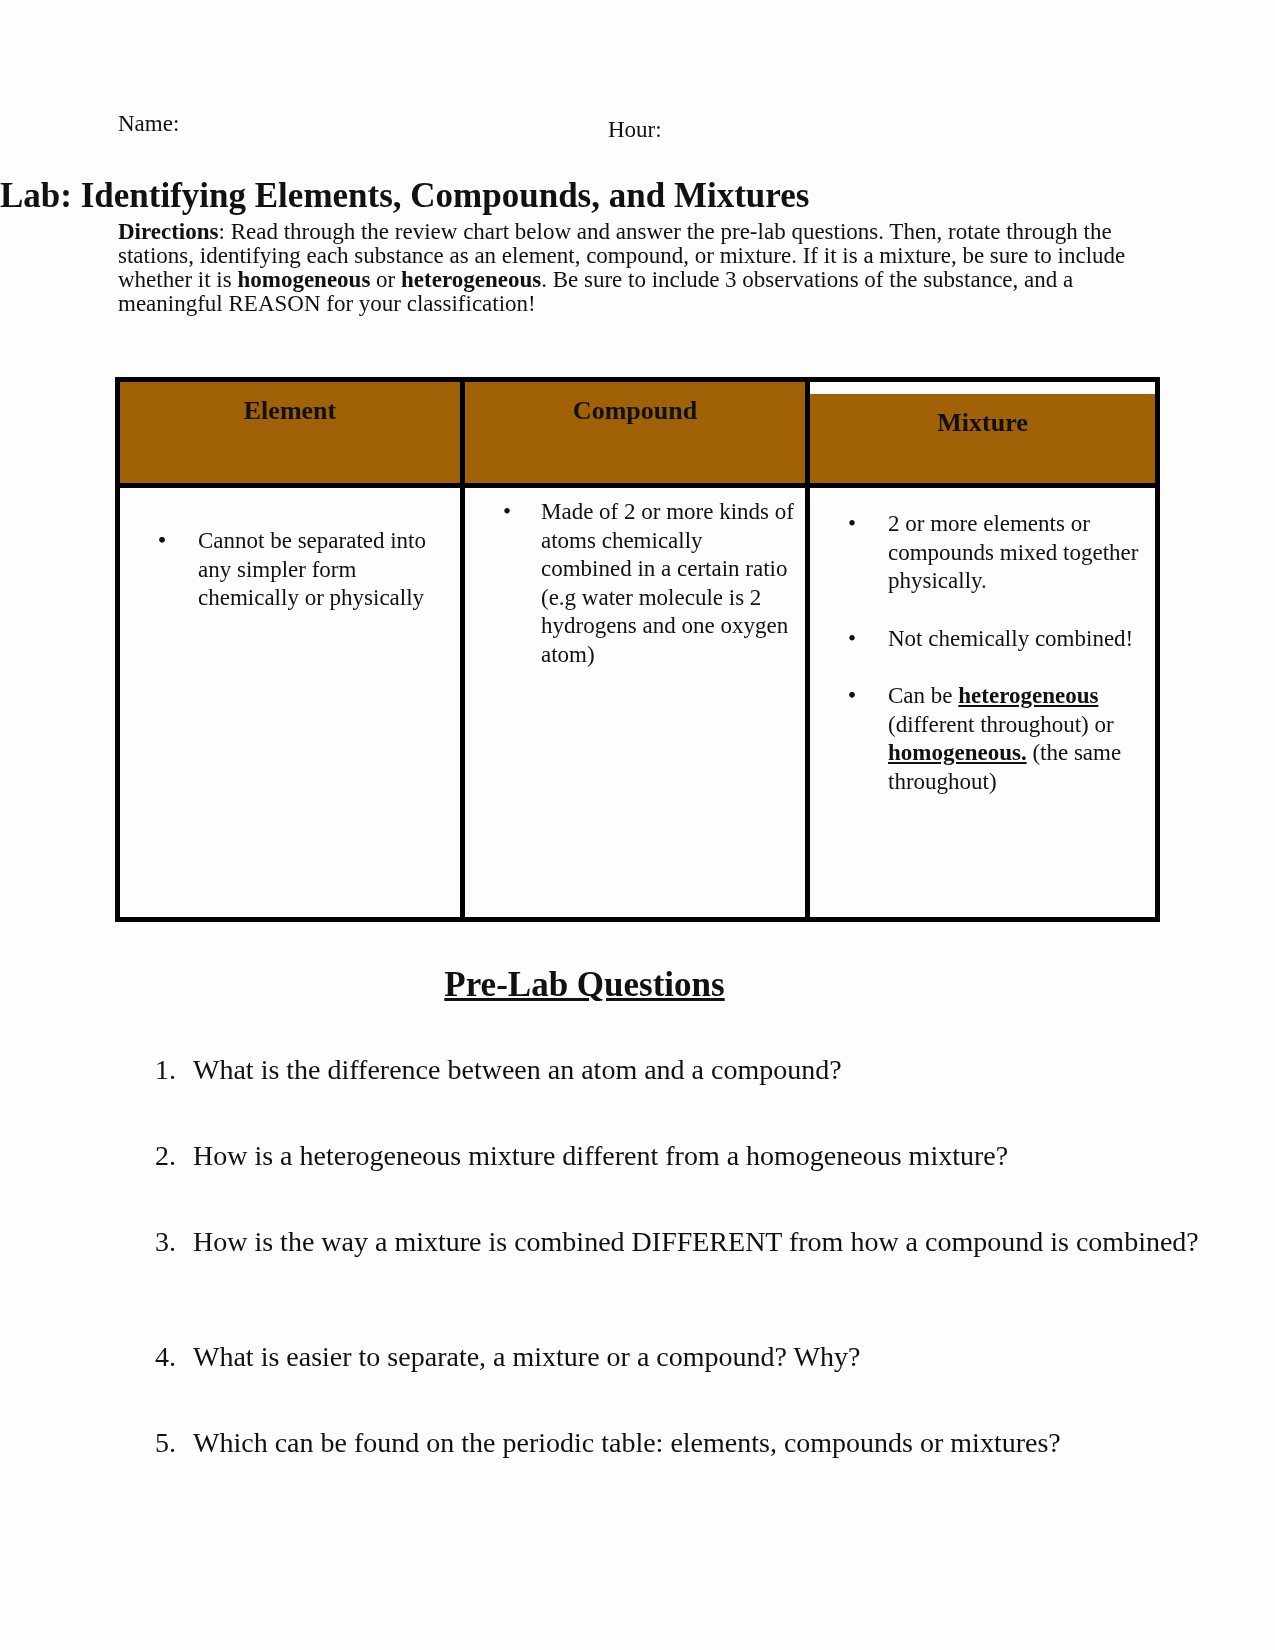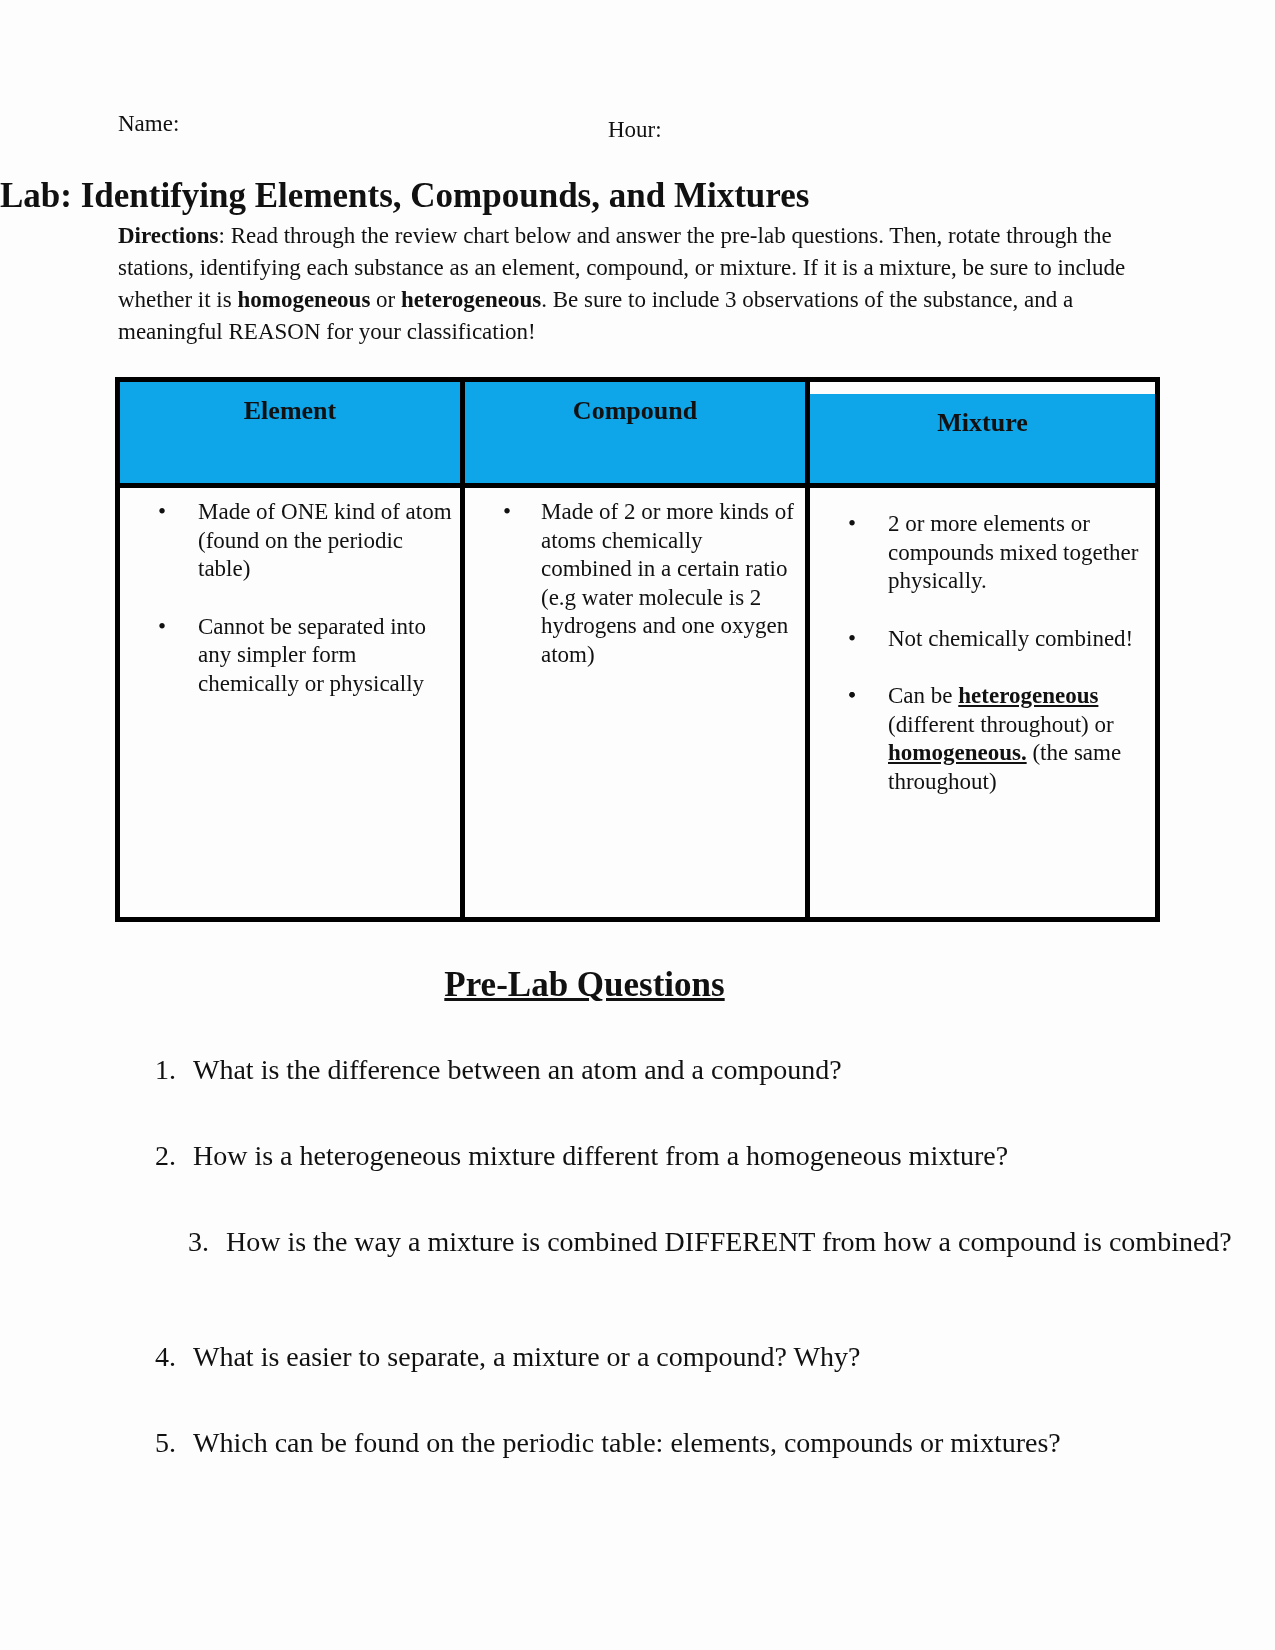--- a/index.html
+++ b/index.html
@@ -9,33 +9,33 @@
   }
   .abs { position: absolute; }
   .name-label { left: 118px; top: 111px; font-size: 23px; text-align: center; }
   .hour-label { left: 608px; top: 117px; font-size: 23px; }
   .title {
     left: 0; width: 1275px; top: 176px; text-align: left;
     font-size: 35px; font-weight: bold;
   }
   .directions {
     left: 118px; top: 220px; width: 1050px;
-    font-size: 23px; line-height: 32px;
+    font-size: 23px; line-height: 24px;
   }
   .directions b { font-weight: bold; }
 
   
   .review-table {
     left: 115px; top: 377px; width: 1045px; height: 545px;
     border: 5px solid #000; box-sizing: border-box;
     display: grid; grid-template-columns: 345px 345px 1fr;
     grid-template-rows: 106px 1fr;
   }
   .th {
-    background: #0ea5e9; text-align: center; font-weight: bold; font-size: 26px;
+    background: #a16207; text-align: center; font-weight: bold; font-size: 26px;
     padding-top: 14px; box-sizing: border-box;
     border-bottom: 5px solid #000;
   }
   .th, .td { border-right: 5px solid #000; }
   .th:nth-child(3), .td:nth-child(6) { border-right: none; margin-top: 12px; }
   .td { padding: 10px 8px 0 0; box-sizing: border-box; font-size: 23px; line-height: 28.5px; }
   .td ul { margin: 0; padding: 0; list-style: none; }
   .td li { position: relative; padding-left: 78px; margin-bottom: 29px; }
   .td li .bullet { position: absolute; left: 38px; top: 0; }
   .td.col1 li { padding-left: 78px; }
@@ -60,21 +60,21 @@
 
 <div class="abs directions"><b>Directions</b><span>:</span><span>  Read through the review chart below and answer the pre-lab questions. Then, rotate through the stations, identifying each substance as an element, compound, or mixture.  If it is a mixture, be sure to include whether it is </span><b>homogeneous</b><span> or </span><b>heterogeneous</b><span>. Be sure to include 3 observations of the substance, and a meaningful REASON for your classification!</span></div>
 
 <div class="abs review-table">
   <div class="th">Element</div>
   <div class="th">Compound</div>
   <div class="th">Mixture</div>
 
   <div class="td col1">
     <ul>
-      <li><span class="bullet">•</span><span>Made of ONE kind of atom (found on the periodic table)</span></li>
+      <li><span class="bullet">•</span></li>
       <li><span class="bullet">•</span><span>Cannot be separated into any simpler form chemically or physically</span></li>
     </ul>
   </div>
   <div class="td col2">
     <ul>
       <li style="padding-left:76px;"><span class="bullet">•</span><span>Made of 2 or more kinds of atoms chemically combined in a certain ratio (e.g water molecule is 2 hydrogens and one oxygen atom)</span></li>
     </ul>
   </div>
   <div class="td col3">
     <ul>
@@ -83,15 +83,15 @@
       <li><span class="bullet">•</span></li>
       <li><span class="bullet">•</span><span>Can be </span><span class="u-b">heterogeneous </span><span> (different throughout) or </span><span class="u-b">homogeneous.</span><span> (the same throughout)</span></li>
     </ul>
   </div>
 </div>
 
 <div class="abs prelab-title">Pre-Lab Questions</div>
 
 <div class="abs question" style="top:1054px;"><span class="num">1.</span><span>What is the difference between an atom and a compound?</span></div>
 <div class="abs question" style="top:1140px;font-family:Liberation Serif, serif;"><span class="num">2.</span><span>How is a heterogeneous mixture different from a homogeneous mixture?</span></div>
-<div class="abs question" style="top:1226px;margin-left:33px;"><span class="num">3.</span><span>How is the way a mixture is combined DIFFERENT from how a compound is combined?</span></div>
+<div class="abs question" style="top:1226px;"><span class="num">3.</span><span>How is the way a mixture is combined DIFFERENT from how a compound is combined?</span></div>
 <div class="abs question" style="top:1341px;"><span class="num">4.</span><span>What is easier to separate, a mixture or a compound? Why?</span></div>
 <div class="abs question" style="top:1427px;"><span class="num">5.</span><span>Which can be found on the periodic table: elements, compounds or mixtures?</span></div>
 
 </body></html>

